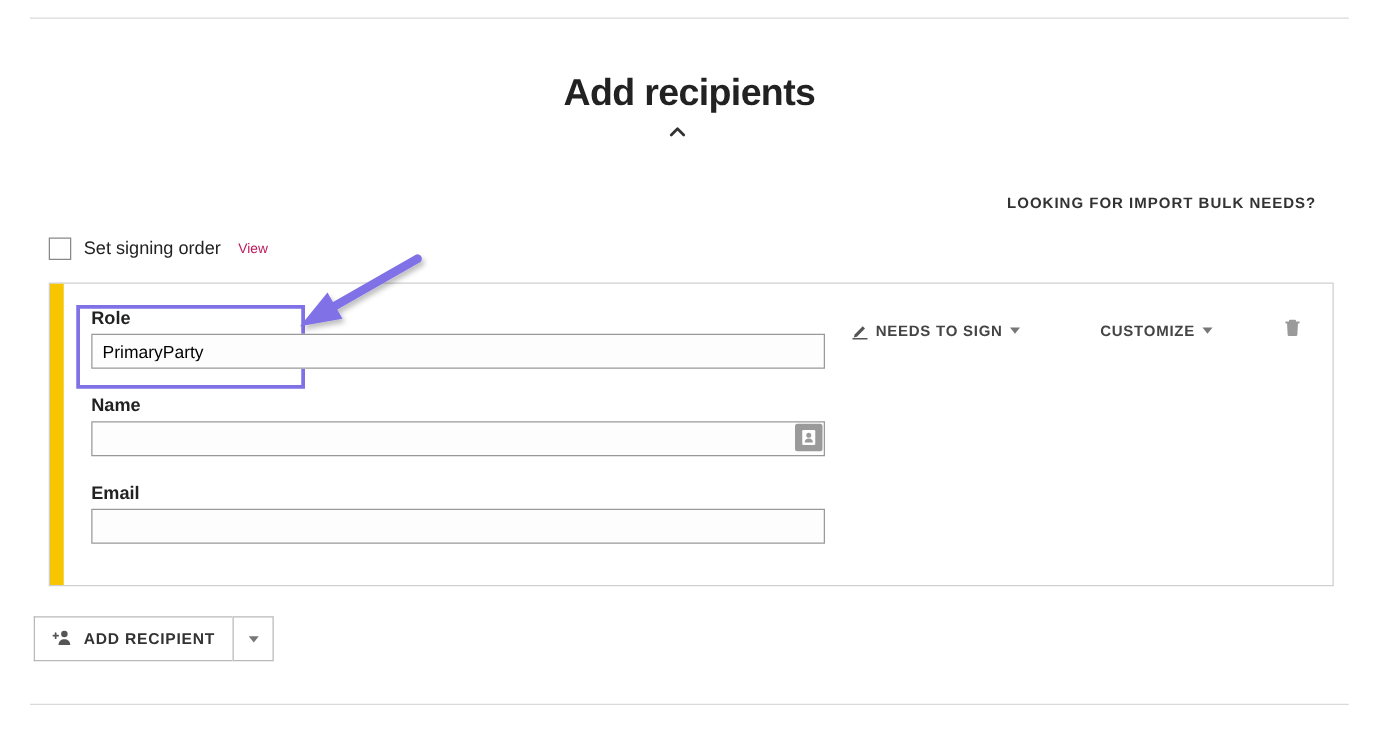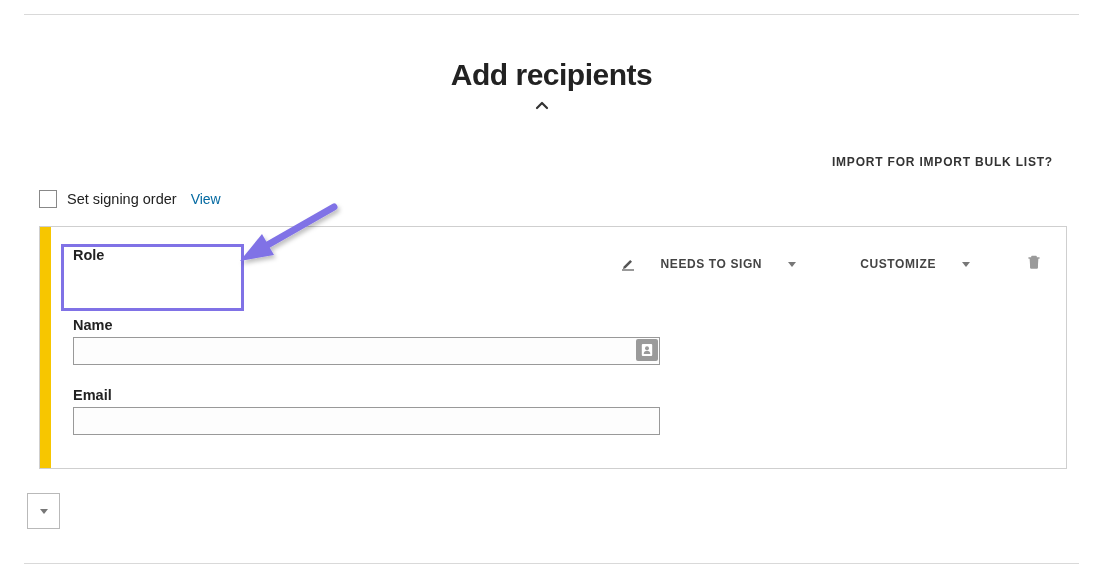--- a/index.html
+++ b/index.html
@@ -11,40 +11,40 @@
 
   .section-header { position: absolute; left: 24px; right: 30px; top: 58px; display: flex; align-items: center; justify-content: space-between; flex-direction: column; }
   .section-title { font-size: 30px; font-weight: 700; letter-spacing: -0.5px; }
   .chevron-wrap { width: 28px; height: 28px; display: flex; align-items: center; justify-content: center; cursor: pointer; color: #333; margin-right: 20px; }
 
   .bulk-link { position: absolute; right: 56px; top: 155px; font-size: 12px; letter-spacing: 0.8px; font-weight: 600; color: #333; cursor: pointer; }
 
   .signing-row { position: absolute; left: 27px; top: 190px; display: flex; align-items: center; padding-left: 12px; }
   .checkbox { width: 18px; height: 18px; border: 1px solid #888; background: #fff; margin-right: 10px; cursor: pointer; }
   .signing-label { font-size: 14.5px; color: #222; margin-right: 14px; }
-  .view-link { font-size: 14px; color: #0369a1; cursor: pointer; }
+  .view-link { font-size: 11px; color: #be185d; cursor: pointer; }
 
   .recipient-card { position: absolute; left: 39px; right: 42px; top: 226px; height: 243px; border: 1px solid #cfcfcf; background: #fff; }
   .card-accent { position: absolute; left: 0; top: 0; bottom: 0; width: 11px; background: #f7c600; }
 
   .field-group { position: absolute; left: 33px; }
   .field-label { font-size: 14.5px; font-weight: 600; color: #222; margin-bottom: 4px; }
   .field-input-wrap { position: relative; width: 587px; height: 28px; }
   .field-input { width: 100%; height: 100%; border: 1px solid #999; padding: 0 8px; font-size: 14px; background: #fdfdfd; }
 
   .role-group { top: 20px; }
   .name-group { top: 90px; }
   .email-group { top: 160px; }
 
   .highlight-box { position: absolute; left: 21px; top: 17px; width: 183px; height: 67px; border: 3px solid #8072e6; pointer-events: none; }
 
   .contacts-badge { position: absolute; right: 2px; top: 2px; width: 22px; height: 22px; background: #9a9a9a; display: flex; align-items: center; justify-content: center; cursor: pointer; border-radius: 2px; }
 
   .action-row { position: absolute; top: 27px; right: 0; display: flex; align-items: center; }
-  .action-btn { display: flex; align-items: center; font-size: 12px; letter-spacing: 0.6px; font-weight: 600; color: #444; cursor: pointer; gap: 20px; }
+  .action-btn { display: flex; align-items: center; font-size: 12px; letter-spacing: 0.6px; font-weight: 600; color: #444; cursor: pointer; }
   .action-btn .label { margin: 0 6px 0 6px; }
   .needs-btn { margin-right: 58px; }
   .customize-btn { margin-right: 56px; text-align: center; }
   .trash-btn { margin-right: 24px; cursor: pointer; color: #888; }
   .tri { width: 0; height: 0; border-left: 4px solid transparent; border-right: 4px solid transparent; border-top: 5px solid #777; }
 
   .add-row { position: absolute; left: 27px; top: 493px; display: flex; }
   .add-btn { height: 36px; border: 1px solid #b9b9b9; border-right: none; display: flex; align-items: center; padding: 0 14px; font-size: 12.5px; letter-spacing: 0.6px; font-weight: 600; color: #333; cursor: pointer; background: #fff; }
   .add-btn .icon-slot { margin-right: 10px; color: #555; }
   .add-drop { width: 33px; height: 36px; border: 1px solid #b9b9b9; display: flex; align-items: center; justify-content: center; cursor: pointer; background: #fff; }
@@ -60,35 +60,38 @@
 
   <div class="section-header">
     <div class="section-title">Add recipients</div>
     <div class="chevron-wrap">
       <svg width="16" height="16" viewBox="0 0 16 16">
           <path d="M3 10 L8 5 L13 10" fill="none" stroke="#333" stroke-width="2.2" stroke-linecap="round" stroke-linejoin="round"></path>
         </svg>
     </div>
   </div>
 
-  <div class="bulk-link">IMPORT FOR IMPORT BULK LIST?</div>
+  <div class="bulk-link">LOOKING FOR IMPORT BULK NEEDS?</div>
 
   <div class="signing-row">
     <div class="checkbox"></div>
     <div class="signing-label">Set signing order</div>
     <div class="view-link">View</div>
   </div>
 
   <div class="recipient-card">
     <div class="card-accent"></div>
 
     <div class="highlight-box"></div>
 
     <div class="field-group role-group">
       <div class="field-label">Role</div>
+      <div class="field-input-wrap">
+        <input class="field-input" type="text" value="PrimaryParty" style="">
+      </div>
     </div>
 
     <div class="field-group email-group">
       <div class="field-label">Email</div>
       <div class="field-input-wrap">
         <input class="field-input" type="text" value="" style="">
       </div>
     </div>
 
     <div class="field-group name-group">
@@ -121,20 +124,30 @@
       <div class="trash-btn">
         <svg width="16" height="16" viewBox="0 0 16 16">
             <path d="M3 4 H13 M6 4 V2.6 H10 V4 M4.4 4 L5 14 H11 L11.6 4" fill="none" stroke="#9a9a9a" stroke-width="1.6" stroke-linecap="round" stroke-linejoin="round"></path>
             <rect x="4.3" y="4" width="7.4" height="10" fill="#9a9a9a"></rect>
           </svg>
       </div>
     </div>
   </div>
 
   <div class="add-row">
+    <div class="add-btn">
+      <span class="icon-slot">
+        <svg width="15" height="14" viewBox="0 0 15 14">
+            <circle cx="9.5" cy="4.2" r="2.6" fill="#555"></circle>
+            <path d="M4.8 13 C4.8 9.8 7 8.3 9.5 8.3 C12 8.3 14.2 9.8 14.2 13 Z" fill="#555"></path>
+            <path d="M2.5 3.5 V7.5 M0.5 5.5 H4.5" stroke="#555" stroke-width="1.4" stroke-linecap="round"></path>
+          </svg>
+      </span>
+      <span>ADD RECIPIENT</span>
+    </div>
     <div class="add-drop">
       <span class="tri"></span>
     </div>
   </div>
 
   <svg class="arrow-svg" width="150" height="80" viewBox="0 0 150 80">
     <defs>
       <filter id="shadow" x="-20%" y="-20%" width="150%" height="160%">
         <feDropShadow dx="2" dy="3" stdDeviation="2" flood-color="#000" flood-opacity="0.25"></feDropShadow>
       </filter>

